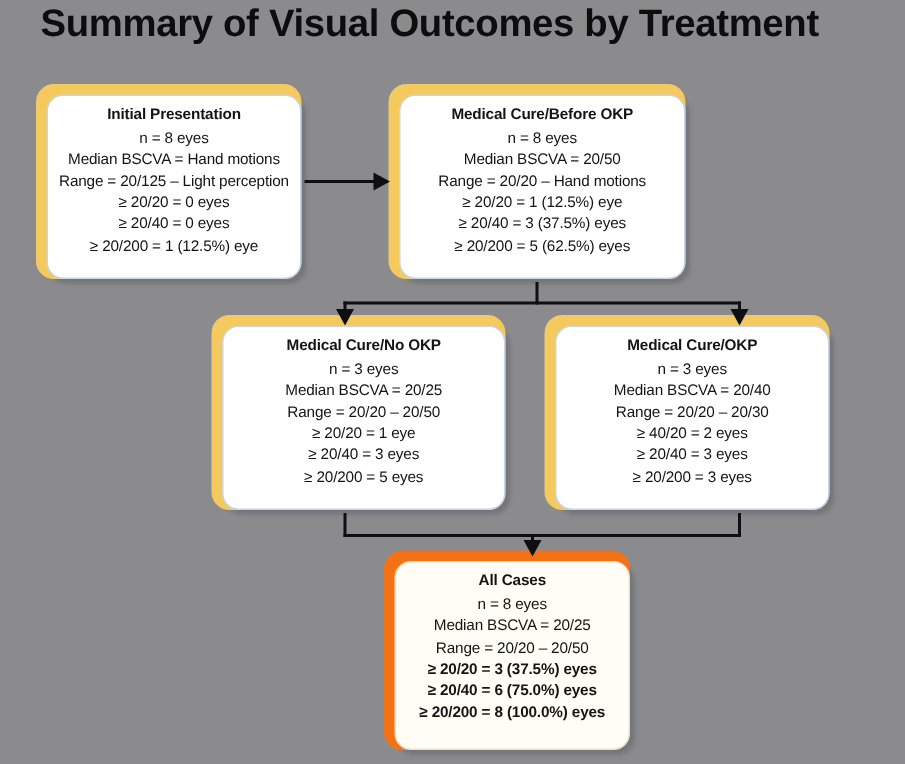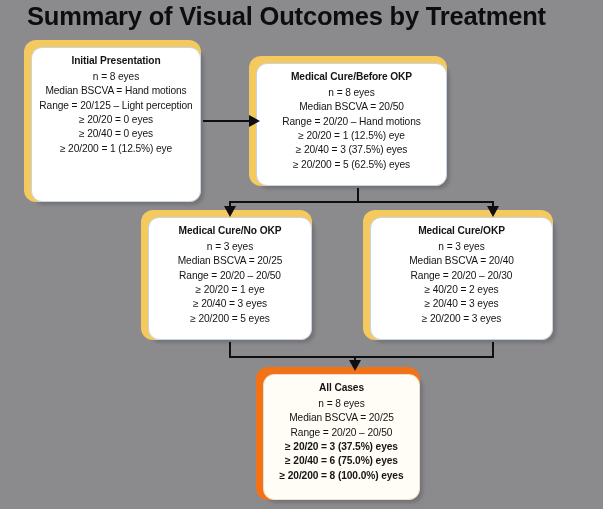--- a/index.html
+++ b/index.html
@@ -94,23 +94,23 @@
   .node-line {
     font-size: 10.2px;
     line-height: 1.02;
     margin-bottom: 4px;
     letter-spacing: -0.1px;
     white-space: nowrap;
   }
   .node-line.bold { font-weight: bold; }
 
   
-  #box-initial      { left: 11px;  top: 40px;  width: 177px; height: 162px; }
-  #box-before-okp   { left: 236px; top: 56px;  width: 198px; height: 130px; }
-  #box-no-okp       { left: 128px; top: 210px; width: 171px; height: 130px; }
+  #box-initial      { left: 11px;  top: 56px;  width: 177px; height: 130px; }
+  #box-before-okp   { left: 246px; top: 56px;  width: 198px; height: 130px; }
+  #box-no-okp       { left: 128px; top: 210px; width: 196px; height: 130px; }
   #box-okp          { left: 350px; top: 210px; width: 190px; height: 130px; border-radius: 26px; }
   #box-all-cases    { left: 243px; top: 367px; width: 164px; height: 133px; }
 
   
   .conn {
     position: absolute;
     background: #0f0f12;
   }
   .conn.h { height: 2px; }
   .conn.v { width: 2px; }

